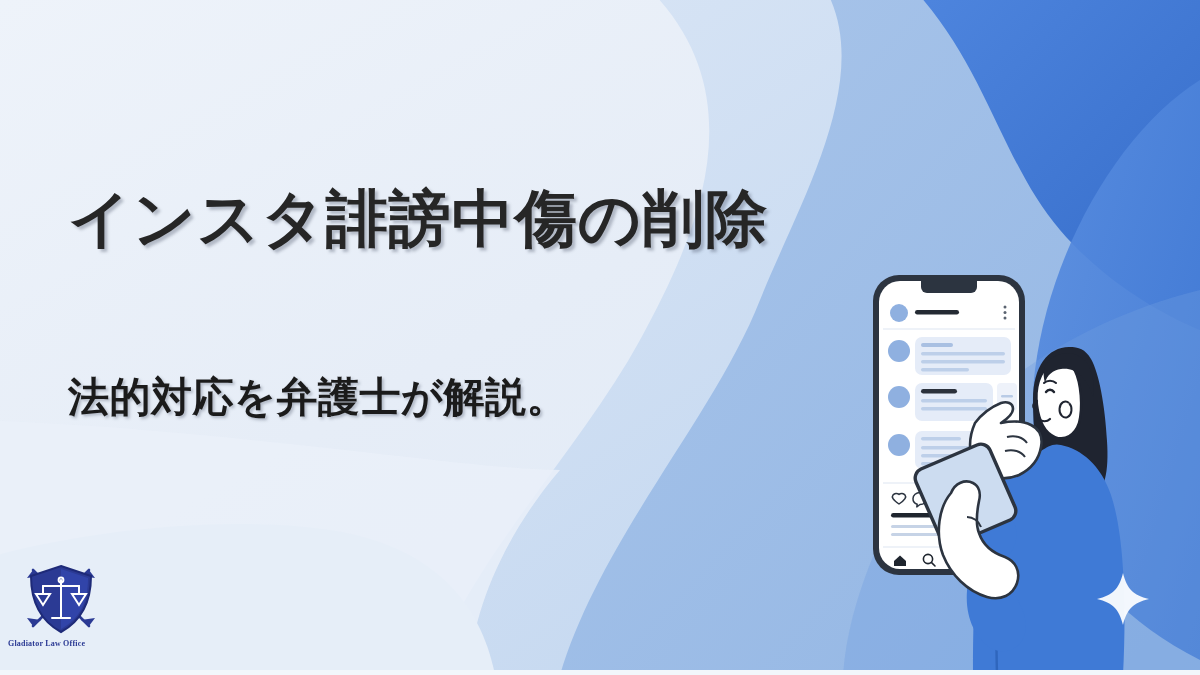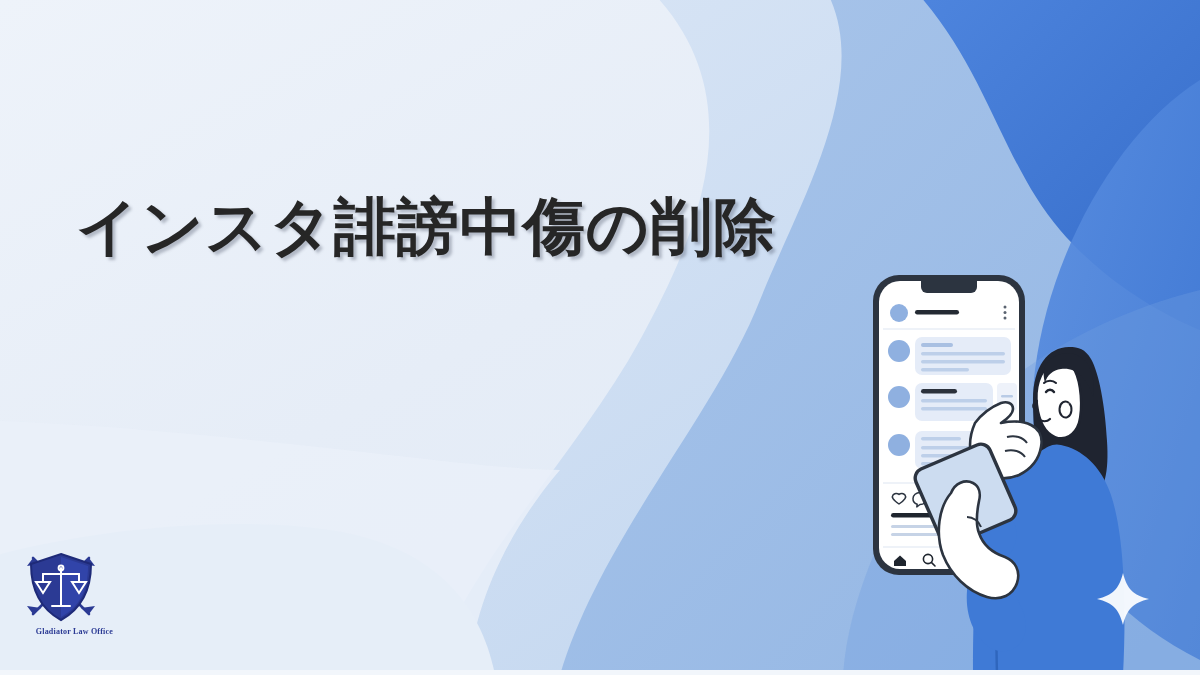--- a/index.html
+++ b/index.html
@@ -47,21 +47,21 @@
     z-index: 20;
     width: 830px;
   }
 
   #main-title {
     font-size: 62px;
     line-height: 1.05;
     font-weight: 700;
     color: #262626;
     letter-spacing: 1px;
-    margin: 8px;
+    margin: 0;
     text-shadow: 3px 3px 3px rgba(70,80,100,0.34);
     white-space: nowrap;
   }
 
   #subtitle {
     margin: 0;
     position: absolute;
     left: 0;
     top: 180px;
     font-size: 41px;
@@ -81,24 +81,24 @@
     width: 345px;
     height: 420px;
     z-index: 15;
   }
   #illustration svg { display: block; }
 
   
   #logo {
     position: absolute;
     left: 8px;
-    top: 548px;
+    top: 560px;
     width: 105px;
     z-index: 25;
-    text-align: right;
+    text-align: left;
   }
   #logo-mark { display: block; margin: 0 auto; }
   #logo-text {
     display: block;
     margin-top: 1px;
     font-family: "Liberation Serif", "DejaVu Serif", serif;
     font-size: 8px;
     font-weight: 700;
     color: #2b3a94;
     letter-spacing: 0.2px;
@@ -149,20 +149,21 @@
 
     <path d="M-20,420 L-20,675 L470,675 C470,620 500,540 560,470 C470,470 240,430 -20,420 Z" fill="#eaf0f9" opacity="0.85"></path>
 
     <path d="M-20,560 L-20,675 L495,675 C480,600 430,545 330,530 C230,515 80,530 -20,560 Z" fill="#e6eef8"></path>
   </svg>
 
   <div id="text-block">
     <h1 id="main-title">インスタ誹謗中傷の削除</h1>
 
     <p id="subtitle">
+      <span class="sub-line">法的対応を弁護士が解説。</span>
     </p>
   </div>
 
   <div id="illustration">
     <svg width="345" height="420" viewBox="0 0 345 420">
 
       <g>
         <rect x="18" y="20" width="152" height="300" rx="26" ry="26" fill="#2c3440"></rect>
         <rect x="24" y="26" width="140" height="288" rx="21" ry="21" fill="#ffffff"></rect>
 

